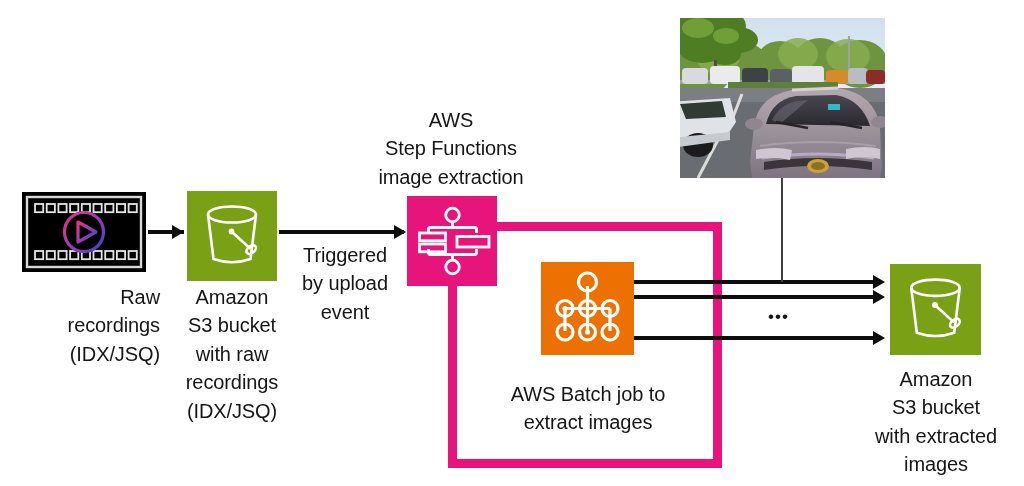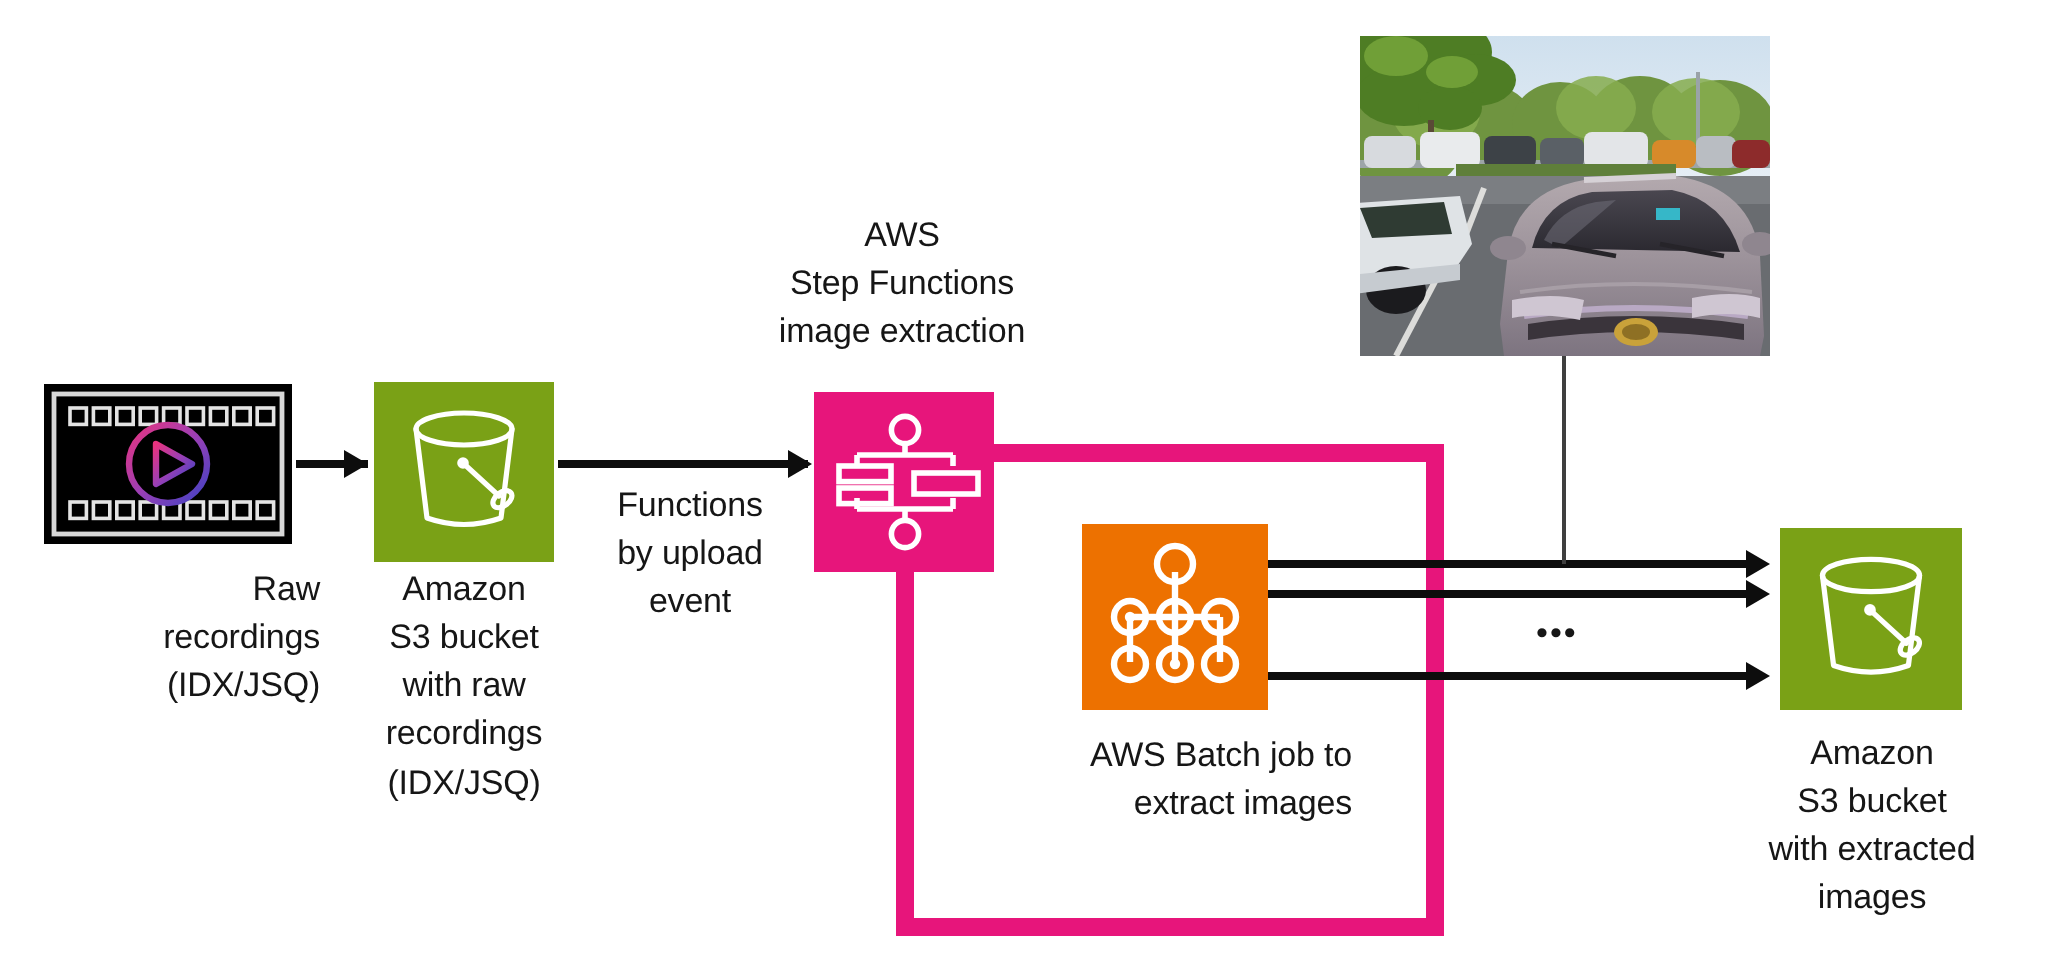--- a/index.html
+++ b/index.html
@@ -14,21 +14,21 @@
     background: #ffffff;
     font-family: "Liberation Sans", sans-serif;
     overflow: hidden;
   }
 
   
   .label {
     position: absolute;
     text-align: center;
     color: #161616;
-    font-size: 17px;
+    font-size: 20px;
     line-height: 1.42;
     font-family: "Liberation Sans", sans-serif;
     white-space: pre-line;
     letter-spacing: -0.1px;
   }
 
   
   .tile {
     position: absolute;
     box-sizing: border-box;
@@ -143,21 +143,21 @@
     </svg>
   </div>
   <div class="label" style="left:170px; top:283px; width:124px;">Amazon
 S3 bucket
 with raw
 recordings
 (IDX/JSQ)</div>
 
   <div class="hline" style="left:279px; top:230px; width:125px;"></div>
   <div class="arrowhead" style="left:394px; top:224.5px;"></div>
-  <div class="label" style="left:286px; top:241px; width:118px;">Functions
+  <div class="label" style="left:286px; top:241px; width:118px;">Triggered
 by upload
 event</div>
 
   <div class="pbar" style="left:497px; top:222px; width:225px; height:9px;"></div>
 
   <div class="pbar" style="left:713px; top:222px; width:9px; height:246px;"></div>
 
   <div class="pbar" style="left:448px; top:459px; width:274px; height:9px;"></div>
 
   <div class="pbar" style="left:448px; top:262px; width:9px; height:206px;"></div>
@@ -198,21 +198,21 @@
         <circle cx="24" cy="46.5" r="8"></circle>
         <circle cx="69" cy="46.5" r="8"></circle>
         <circle cx="24" cy="70" r="8"></circle>
         <circle cx="46.5" cy="70" r="8"></circle>
         <circle cx="69" cy="70" r="8"></circle>
       </g>
       <circle cx="24" cy="46.5" r="2.6" fill="#ffffff"></circle>
       <circle cx="46.5" cy="70" r="2.6" fill="#ffffff"></circle>
     </svg>
   </div>
-  <div class="label" style="left:500px; top:366px; width:176px;text-align:right;">AWS Batch job to
+  <div class="label" style="left:500px; top:380px; width:176px;">AWS Batch job to
 extract images</div>
 
   <div class="hline" style="left:634px; top:280px; width:245px;"></div>
   <div class="arrowhead" style="left:873px; top:274.5px;"></div>
 
   <div class="hline" style="left:634px; top:295px; width:245px;"></div>
   <div class="arrowhead" style="left:873px; top:289.5px;"></div>
 
   <div class="hline" style="left:634px; top:336px; width:245px;"></div>
   <div class="arrowhead" style="left:873px; top:330.5px;"></div>

